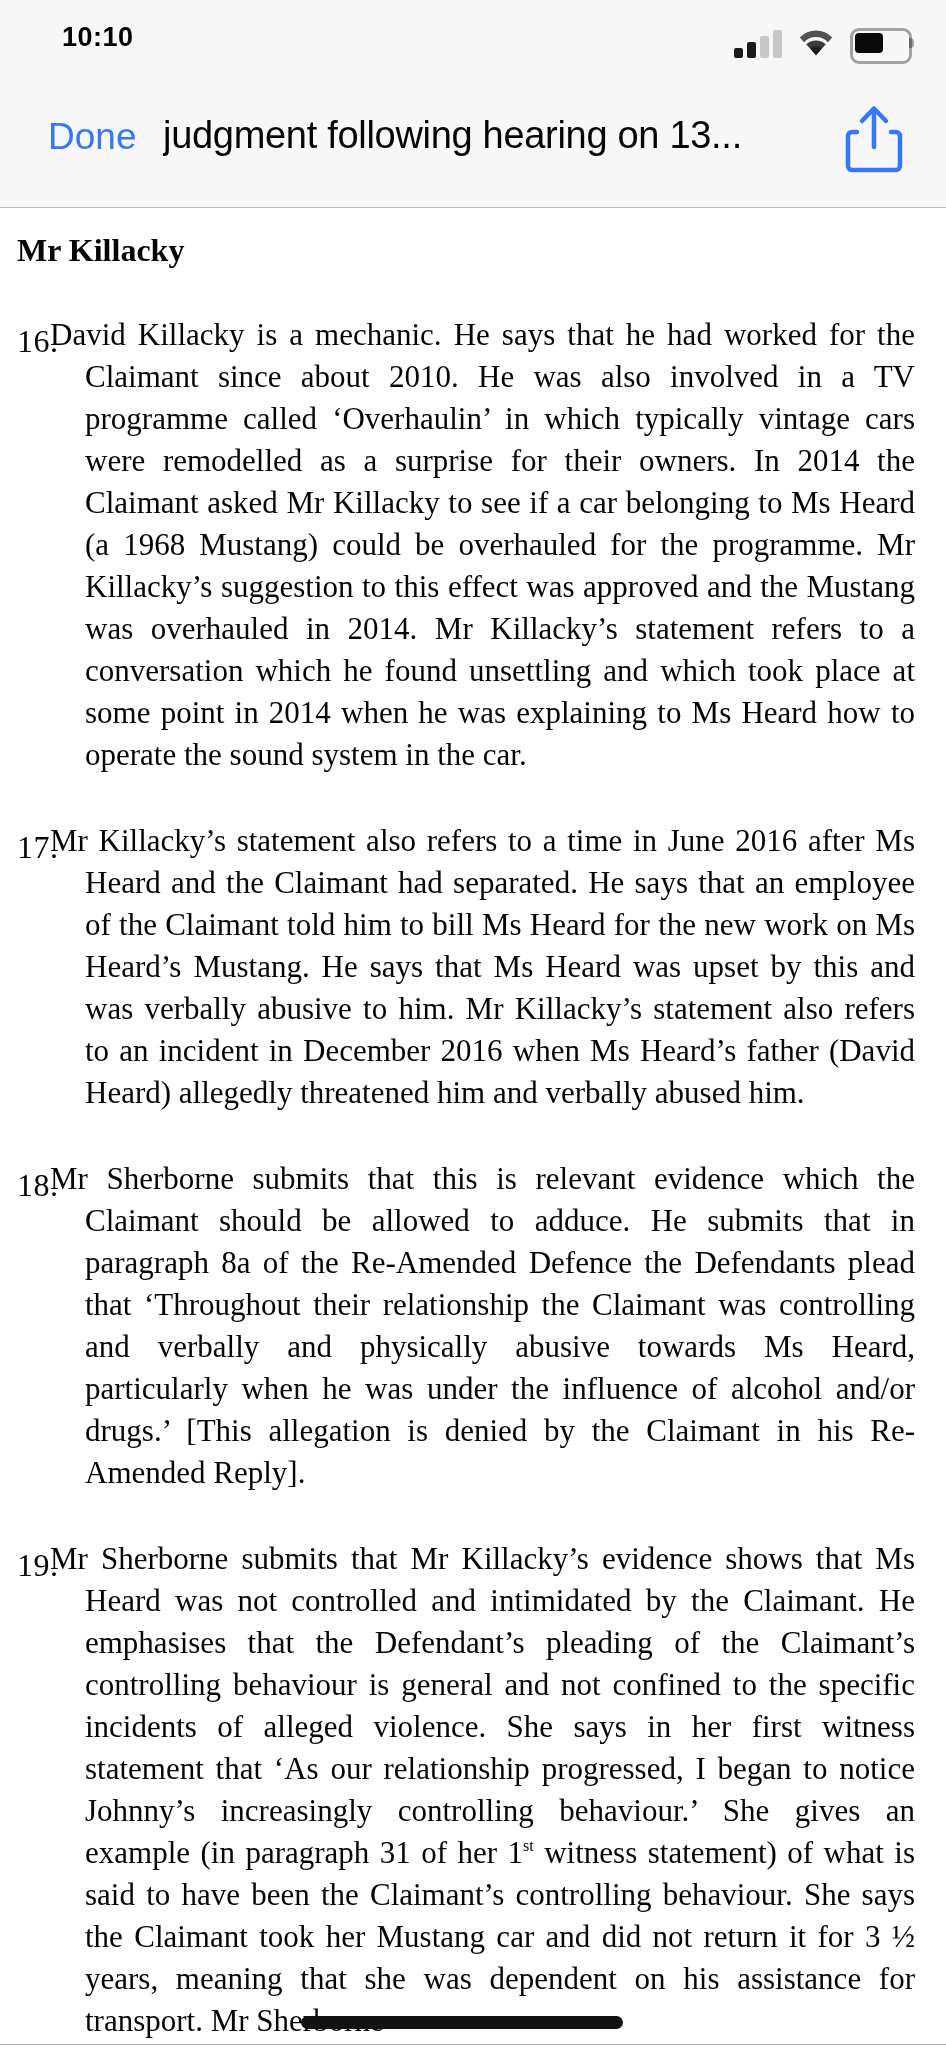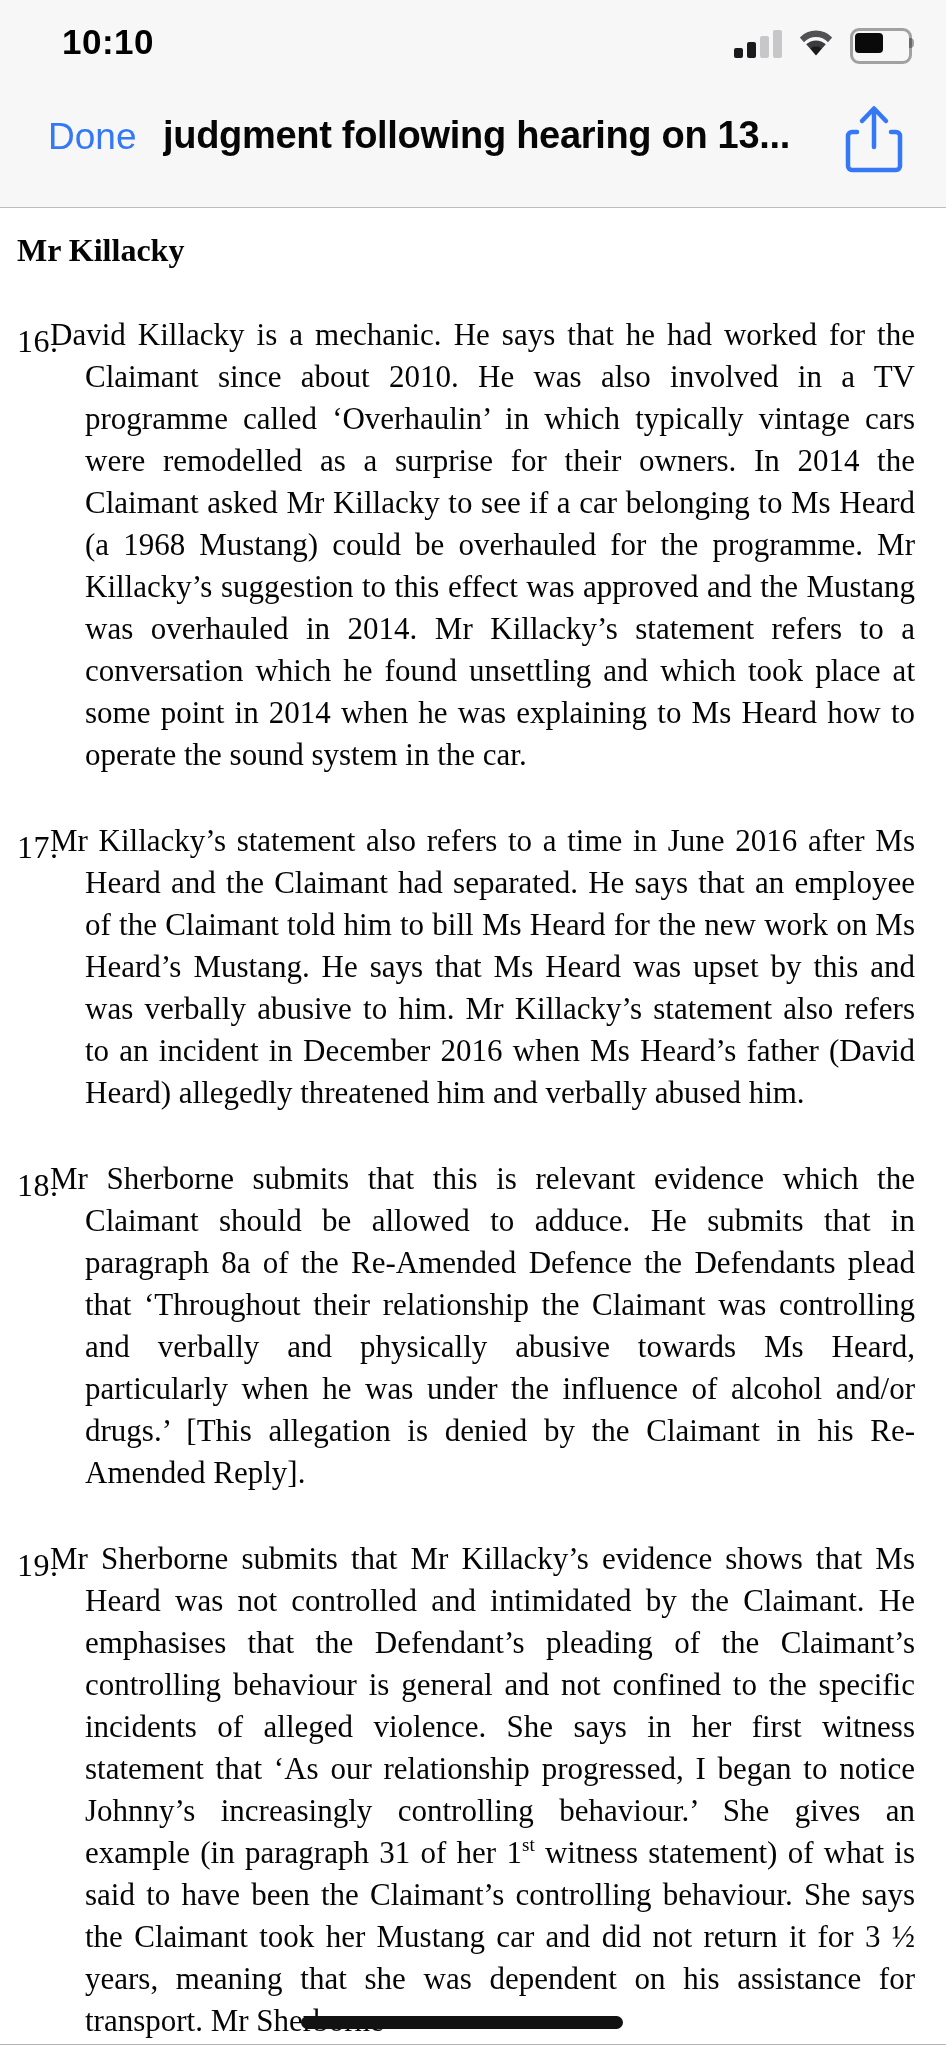--- a/index.html
+++ b/index.html
@@ -31,21 +31,21 @@
   .status-bar {
     position: absolute;
     top: 0; left: 0;
     width: 100%;
     height: 88px;
   }
   .status-time {
     position: absolute;
     left: 62px;
     top: 22px;
-    font-size: 35px;
+    font-size: 27px;
     font-weight: 600;
     letter-spacing: 0.5px;
     color: #000;
   }
   .status-icons {
     position: absolute;
     right: 30px;
     top: 26px;
     display: flex;
     align-items: flex-end;
@@ -117,21 +117,21 @@
     cursor: pointer;
     font-family: "Liberation Sans", sans-serif;
     text-align: right;
   }
   .nav-title {
     position: absolute;
     left: 163px;
     top: 26px;
     width: 660px;
     font-size: 38px;
-    font-weight: 700;
+    font-weight: 400;
     color: #060606;
     white-space: nowrap;
     overflow: hidden;
     letter-spacing: -0.3px;
   }
   .share-btn {
     position: absolute;
     right: 40px;
     top: 14px;
     width: 64px;
@@ -169,21 +169,21 @@
   }
   .para .pnum {
     position: absolute;
     left: -68px;
     top: 6px;
     font-size: 32px;
     text-indent: 0;
     letter-spacing: 0.5px;
   }
   .para sup {
-    font-size: 19px;
+    font-size: 16px;
     line-height: 0;
     vertical-align: 12px;
   }
   
   .home-indicator {
     position: absolute;
     left: 301px;
     top: 2016px;
     width: 322px;
     height: 13px;

